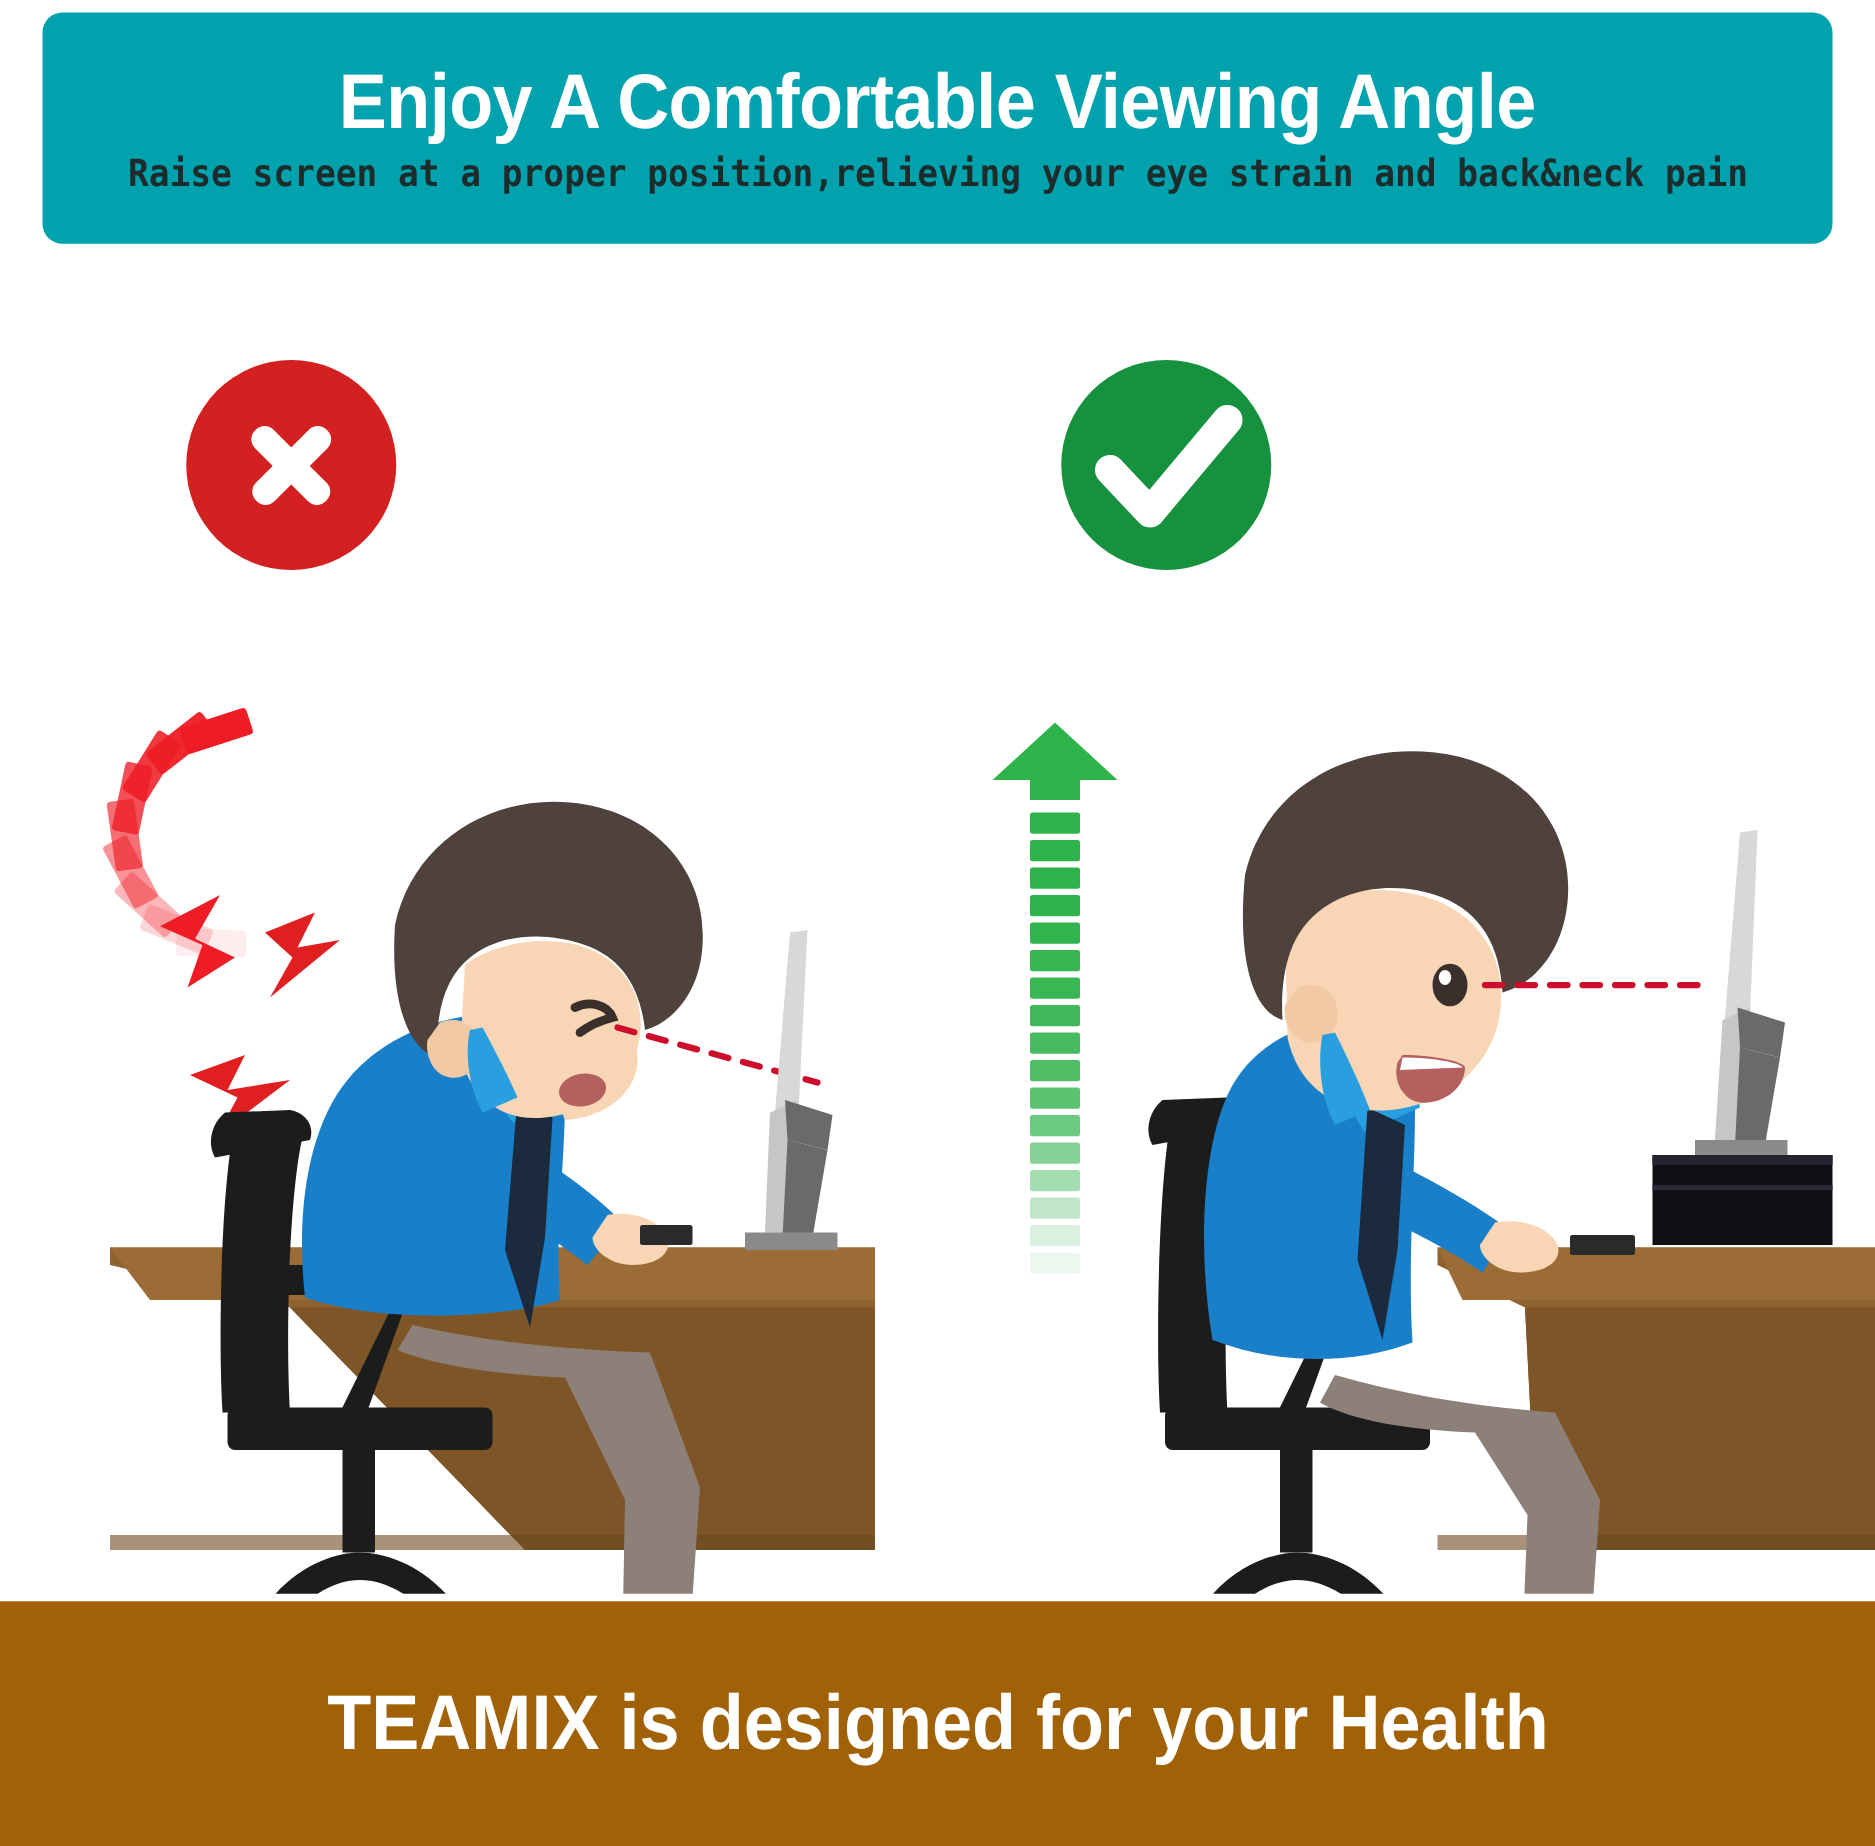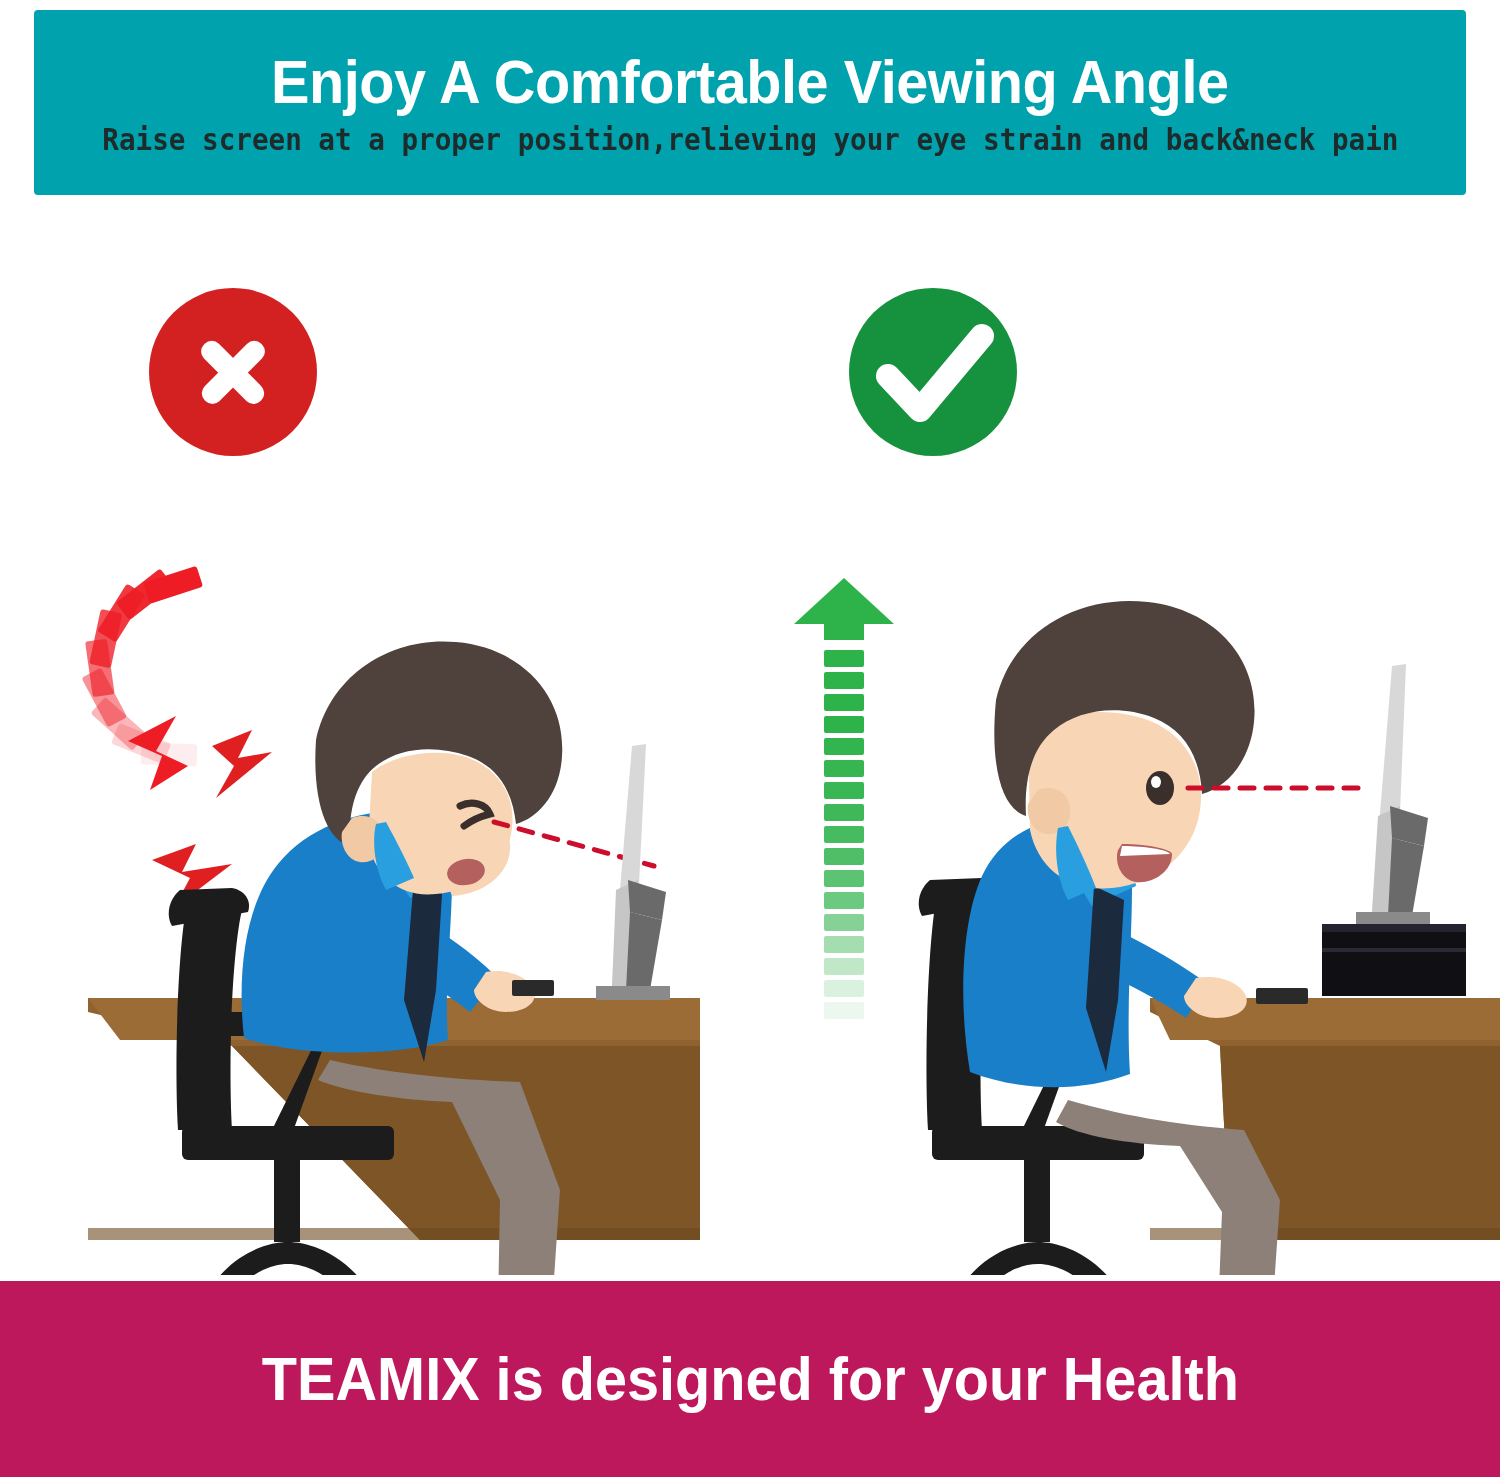--- a/index.html
+++ b/index.html
@@ -16,21 +16,21 @@
   }
 
   
   .header-banner {
     position: absolute;
     left: 34px;
     top: 10px;
     width: 1432px;
     height: 185px;
     background: #00a2ad;
-    border-radius: 4px;
+    border-radius: 16px;
     box-sizing: border-box;
     display: flex;
     flex-direction: column;
     align-items: center;
     justify-content: center;
   }
   .header-title {
     color: #ffffff;
     font-family: "Liberation Sans", sans-serif;
     font-weight: bold;
@@ -52,21 +52,21 @@
     transform: scaleX(0.92);
   }
 
   
   .footer-banner {
     position: absolute;
     left: 0px;
     top: 1281px;
     width: 1500px;
     height: 196px;
-    background: #be185d;
+    background: #a16207;
     display: flex;
     align-items: center;
     justify-content: center;
   }
   .footer-text {
     color: #ffffff;
     font-family: "Liberation Sans", sans-serif;
     font-weight: bold;
     font-size: 62px;
     line-height: 1;

